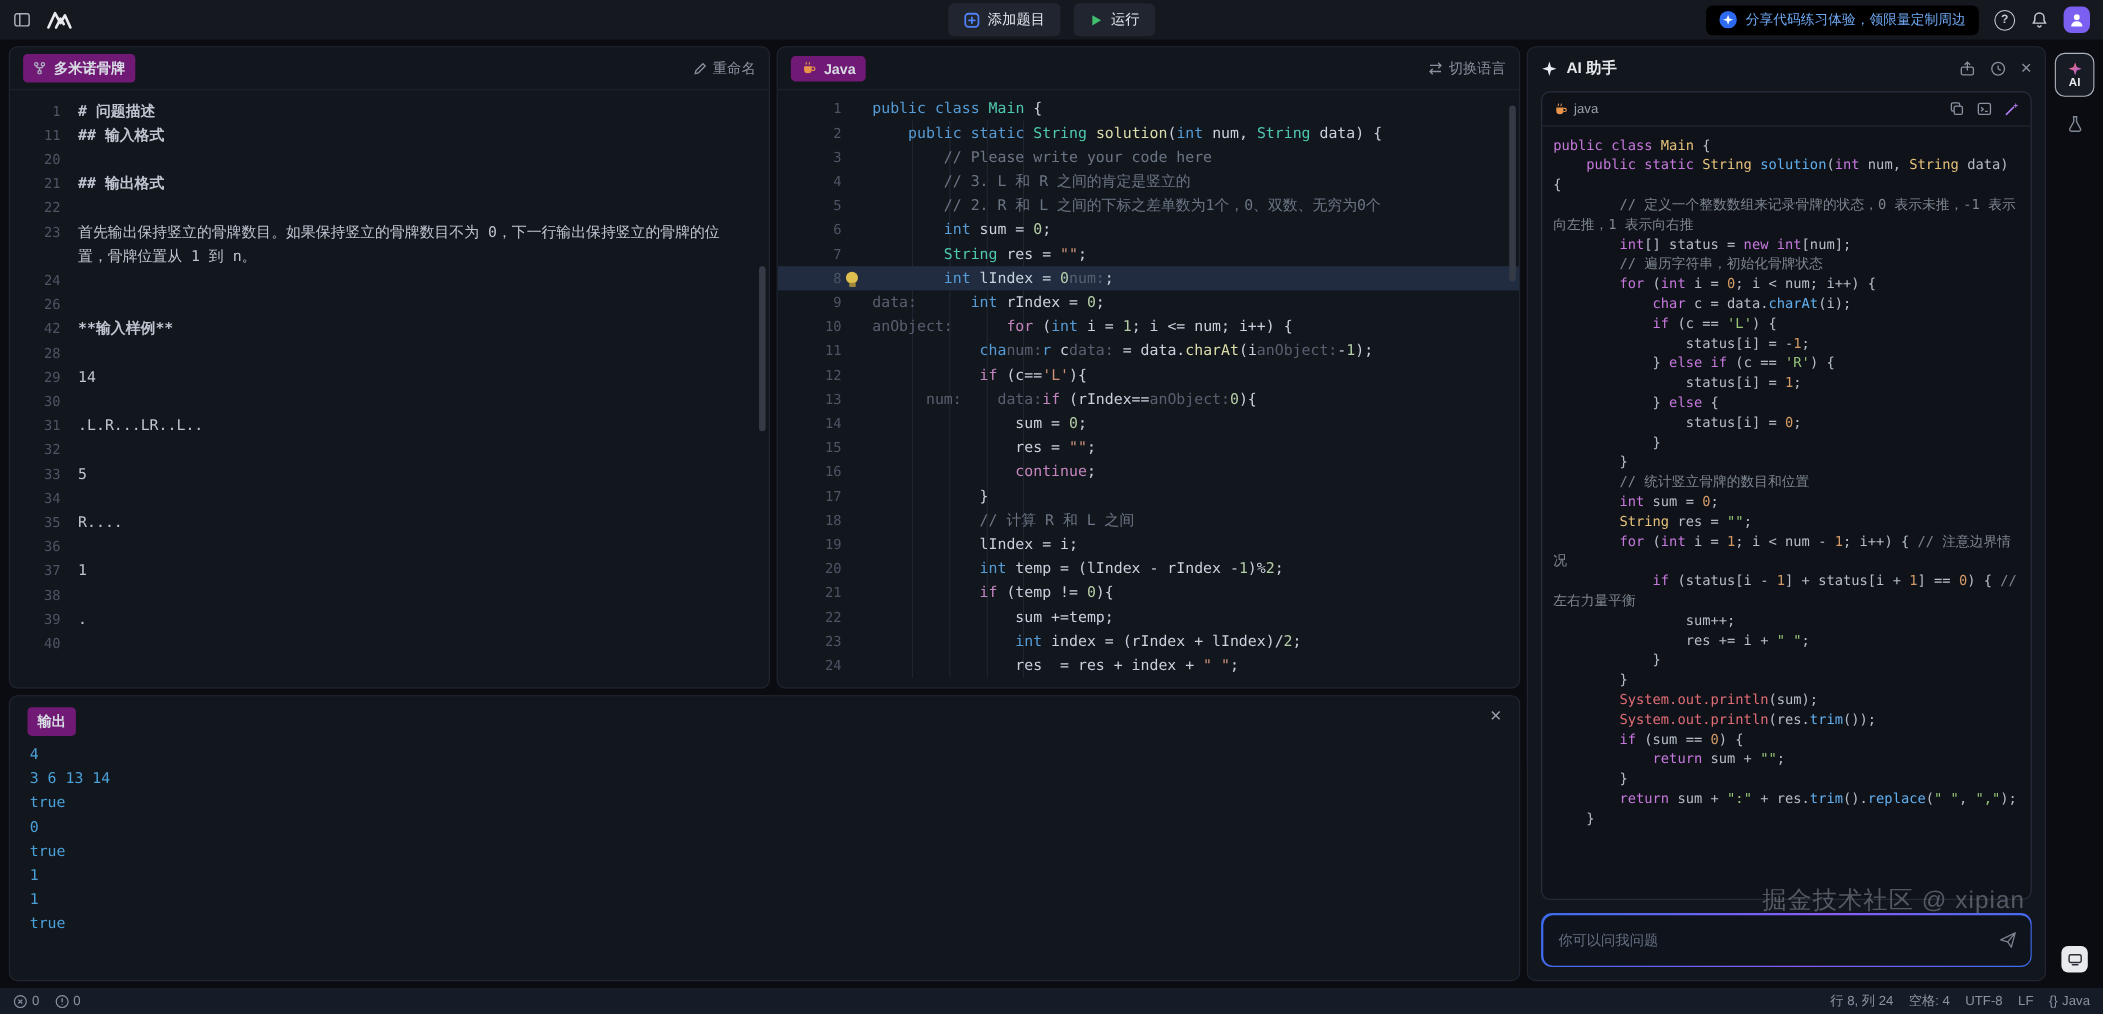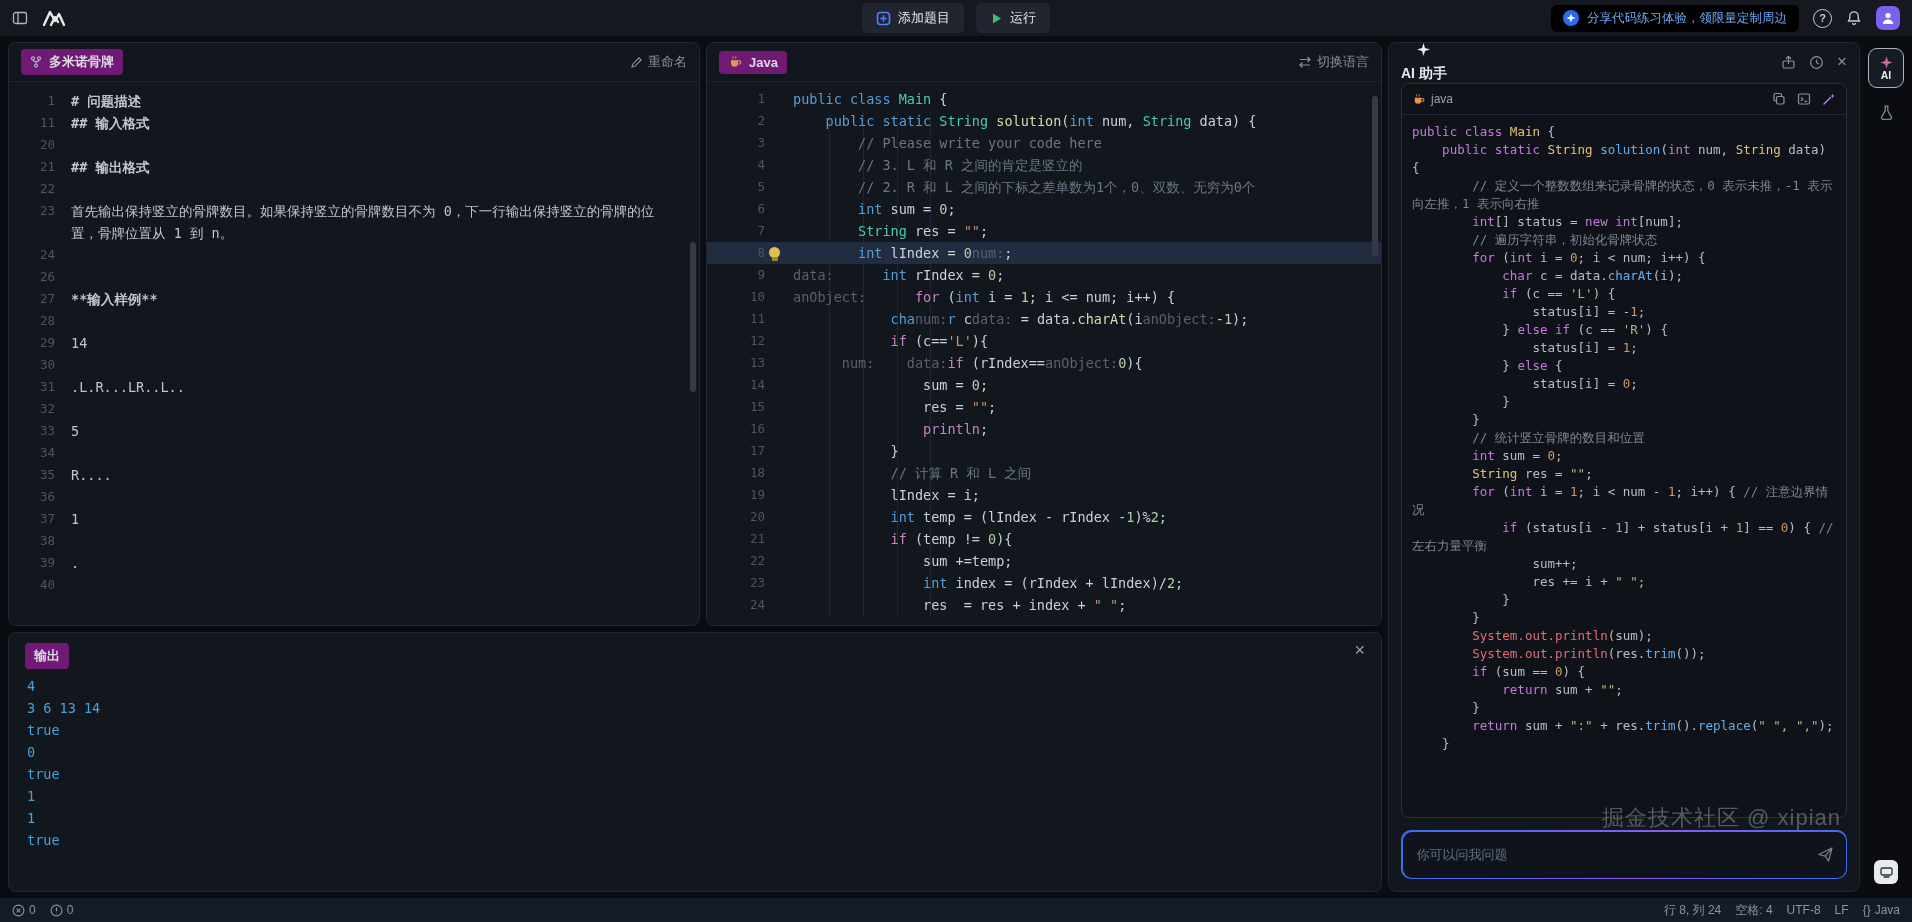--- a/index.html
+++ b/index.html
@@ -76,21 +76,21 @@
 
   
   .ohead{display:flex;justify-content:space-between;align-items:flex-start;padding:10px 16px 2px;}
   .oclose{color:#9aa1ad;font-size:18px;line-height:14px;cursor:pointer;}
   .obody{padding:4px 18px;font-family:"DejaVu Sans Mono",monospace;font-size:13.5px;
     line-height:22px;color:#4aa0d8;}
 
   
   .ai-head{height:38px;flex:none;display:flex;align-items:center;justify-content:space-between;
     padding:0 12px;}
-  .ai-title{display:flex;gap:8px;align-items:center;color:#e6e9ee;font-weight:bold;font-size:14px;flex-direction:column;}
+  .ai-title{display:flex;gap:8px;align-items:center;color:#e6e9ee;font-weight:bold;font-size:14px;}
   .ai-icons{display:flex;gap:13px;align-items:center;color:#8a919e;}
   .ai-body{flex:1;min-height:0;padding:2px 12px 0;display:flex;flex-direction:column;}
   .code-card{border:1px solid #2a3040;border-radius:8px;background:#0f1319;flex:1;min-height:0;
     display:flex;flex-direction:column;overflow:hidden;}
   .cc-head{height:30px;flex:none;display:flex;justify-content:space-between;align-items:center;
     padding:0 10px;border-bottom:1px solid #232937;color:#97a0ad;font-size:12px;}
   .cc-lang{display:flex;align-items:center;gap:6px;}
   .cc-icons{display:flex;gap:11px;align-items:center;}
   .cc-body{flex:1;overflow:hidden;padding:8px 10px;font-family:"DejaVu Sans Mono",monospace;
     font-size:12.5px;line-height:18px;}
@@ -244,21 +244,21 @@
                 </div>
                 <div class="row">
                   <div class="gut">24</div>
                   <div class="ltx"></div>
                 </div>
                 <div class="row">
                   <div class="gut">26</div>
                   <div class="ltx"></div>
                 </div>
                 <div class="row">
-                  <div class="gut">27</div>
+                  <div class="gut">42</div>
                   <div class="ltx md-b">**输入样例**</div>
                 </div>
                 <div class="row">
                   <div class="gut">28</div>
                   <div class="ltx"></div>
                 </div>
                 <div class="row">
                   <div class="gut">29</div>
                   <div class="ltx">14</div>
                 </div>
@@ -395,21 +395,21 @@
                 <div class="row">
                   <div class="gut">14</div>
                   <div class="ltx"><span class="tk-p">                sum = </span><span class="tk-n">0</span><span class="tk-p">;</span></div>
                 </div>
                 <div class="row">
                   <div class="gut">15</div>
                   <div class="ltx"><span class="tk-p">                res = </span><span class="tk-s">""</span><span class="tk-p">;</span></div>
                 </div>
                 <div class="row">
                   <div class="gut">16</div>
-                  <div class="ltx"><span class="tk-p">                </span><span class="tk-q">println</span><span class="tk-p">;</span></div>
+                  <div class="ltx"><span class="tk-p">                </span><span class="tk-q">continue</span><span class="tk-p">;</span></div>
                 </div>
                 <div class="row">
                   <div class="gut">17</div>
                   <div class="ltx"><span class="tk-p">            }</span></div>
                 </div>
                 <div class="row">
                   <div class="gut">18</div>
                   <div class="ltx"><span class="tk-p">            </span><span class="tk-c">// 计算 R 和 L 之间</span></div>
                 </div>
                 <div class="row">

